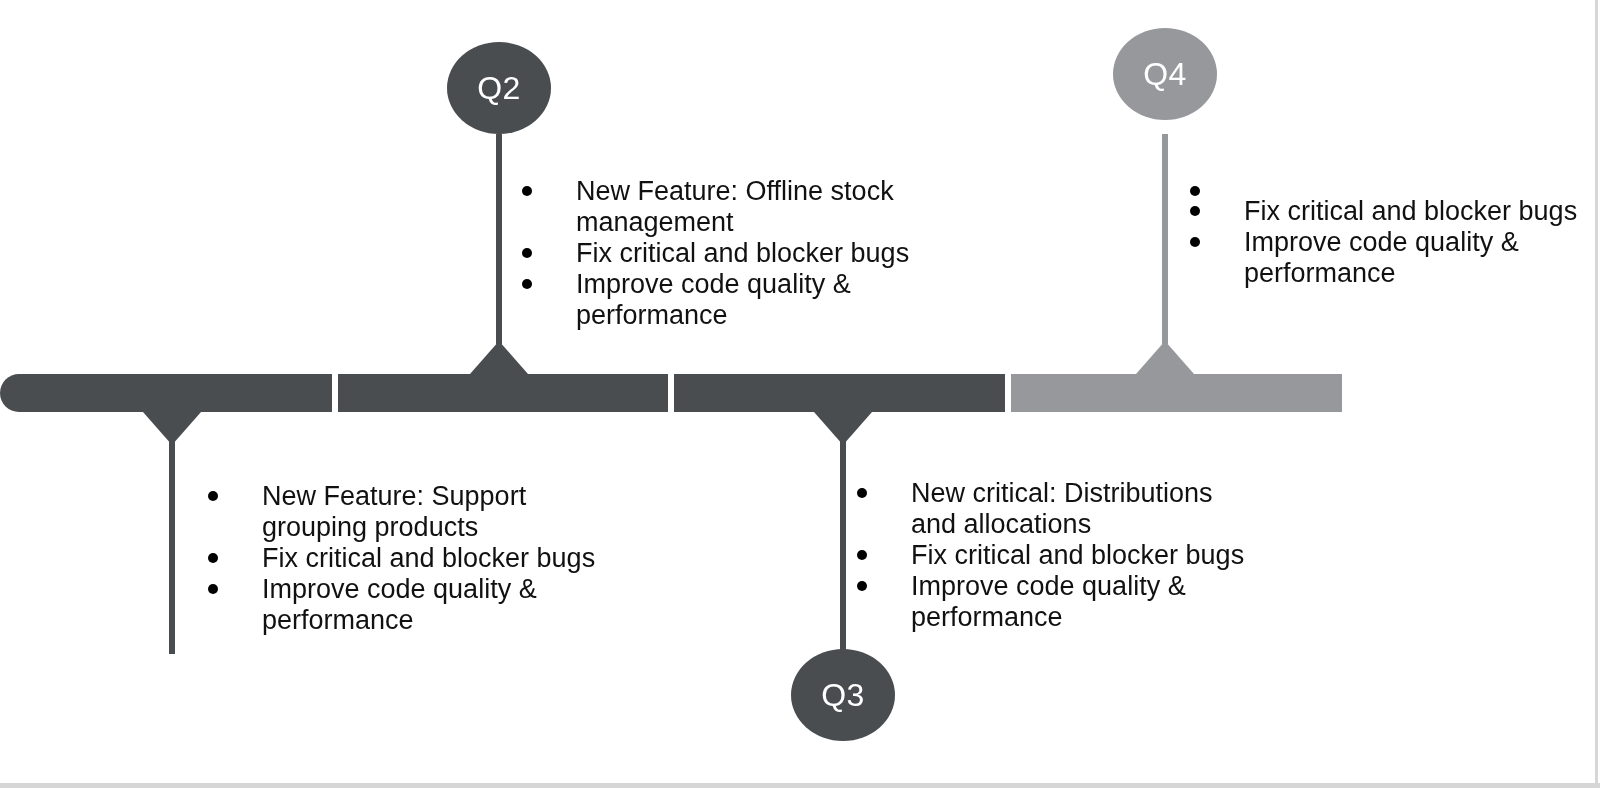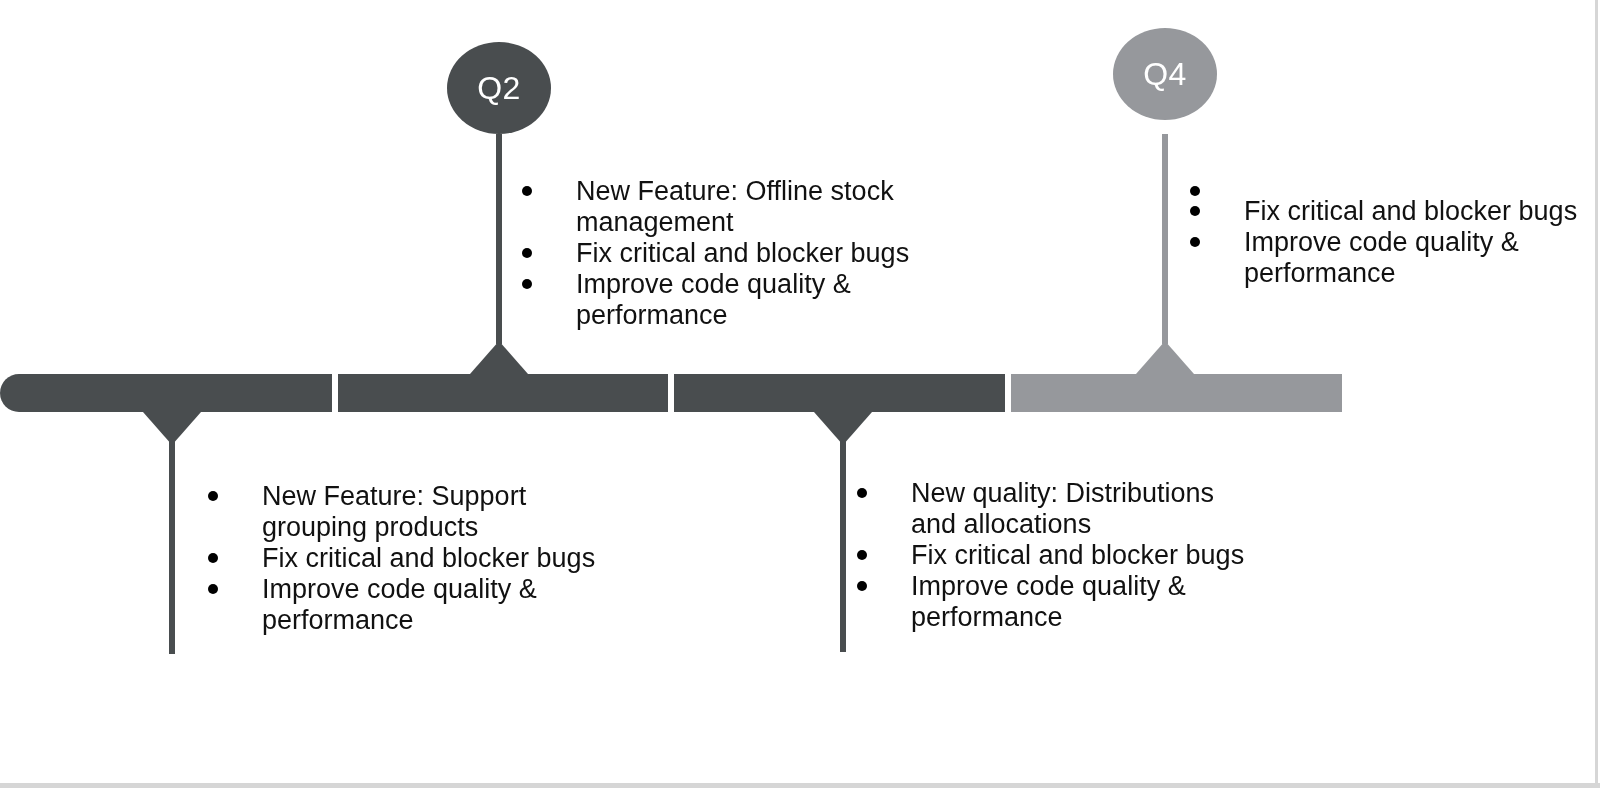--- a/index.html
+++ b/index.html
@@ -142,20 +142,23 @@
   <div class="tri tri-up tri-q4 light"></div>
 
   <div class="line line-q1"></div>
   <div class="line line-q2"></div>
   <div class="line line-q3"></div>
   <div class="line line-q4 light"></div>
 
   <div class="circle circle-q2">
     <span>Q2</span>
   </div>
+  <div class="circle circle-q3">
+    <span>Q3</span>
+  </div>
   <div class="circle circle-q4 light">
     <span>Q4</span>
   </div>
 
   <ul class="blist list-q1">
     <li>
       <span class="dot"></span>
       <span class="txt">New Feature: Support grouping products</span>
     </li>
     <li>
@@ -179,21 +182,21 @@
     </li>
     <li>
       <span class="dot"></span>
       <span class="txt">Improve code quality &amp; performance</span>
     </li>
   </ul>
 
   <ul class="blist list-q3">
     <li>
       <span class="dot"></span>
-      <span class="txt">New quality: Distributions and allocations</span>
+      <span class="txt">New critical: Distributions and allocations</span>
     </li>
     <li>
       <span class="dot"></span>
       <span class="txt">Fix critical and blocker bugs</span>
     </li>
     <li>
       <span class="dot"></span>
       <span class="txt">Improve code quality &amp; performance</span>
     </li>
   </ul>

